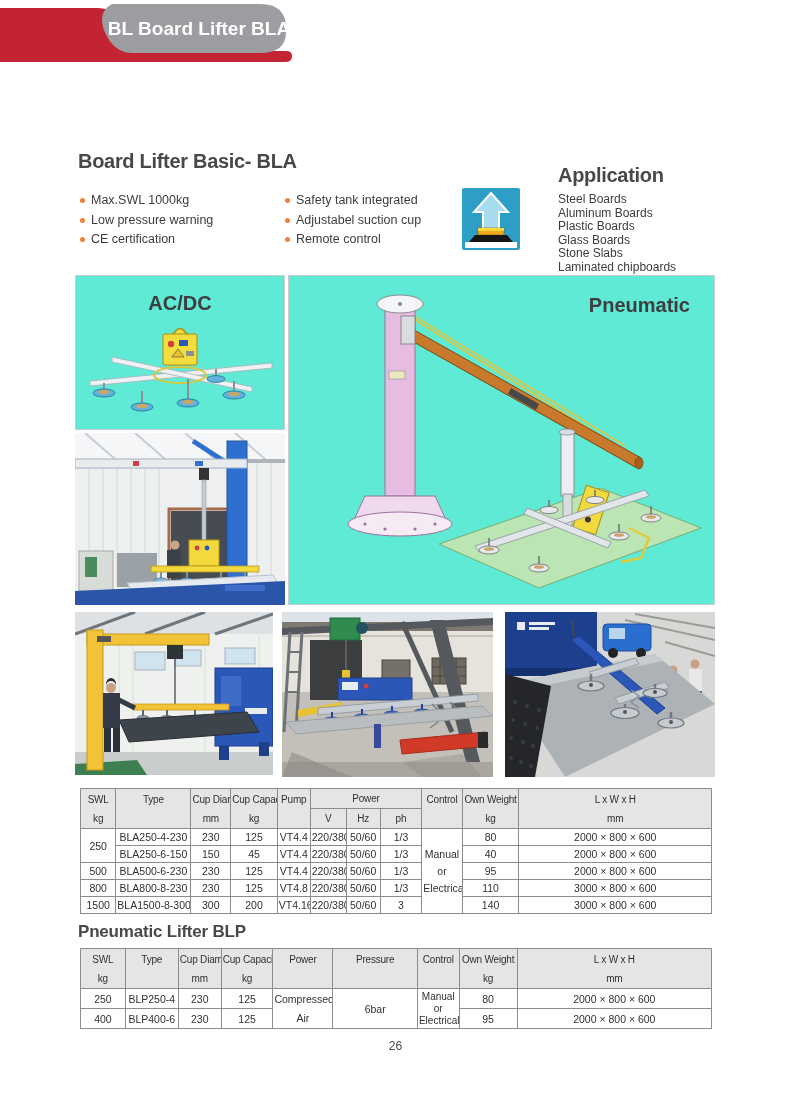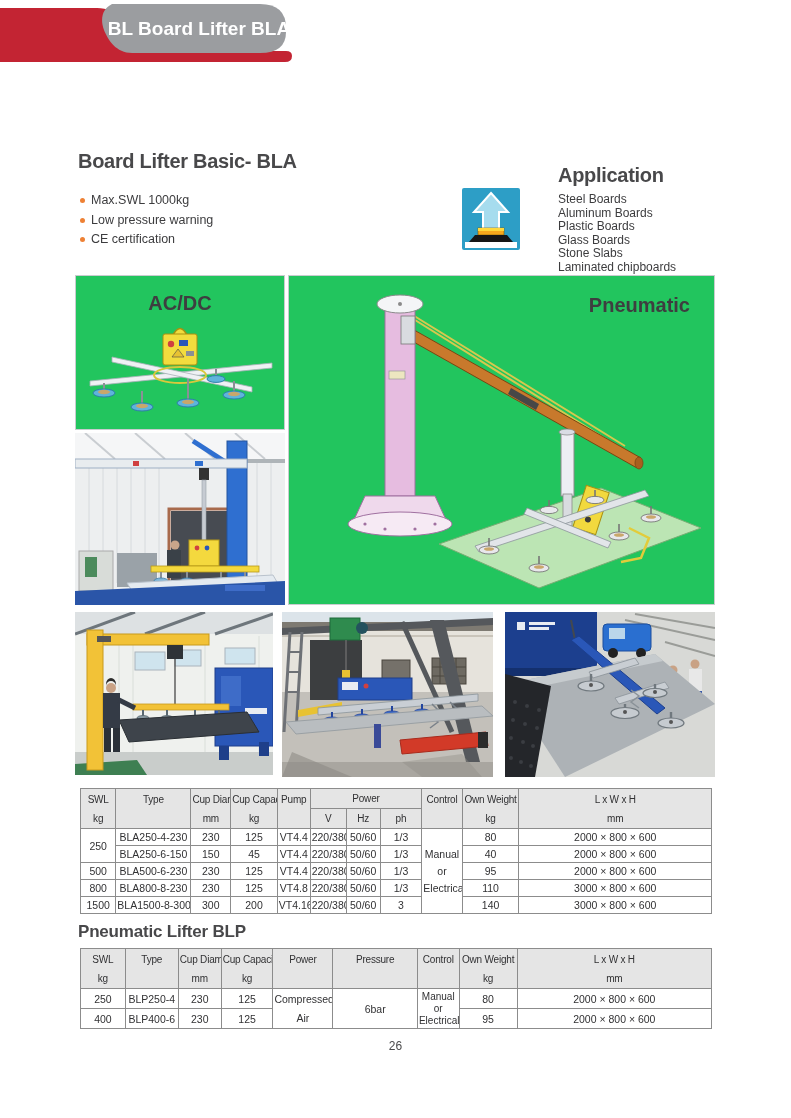--- a/index.html
+++ b/index.html
@@ -20,21 +20,21 @@
   .dot { width:5px; height:5px; border-radius:50%; background:#ee8135; margin:7px 6px 0 0; flex:0 0 auto; }
 
   .lift-icon { position:absolute; left:462px; top:188px; width:58px; height:62px; }
 
   .application { position:absolute; left:558px; top:164px; width:170px; }
   .application .app-title { font-size:20px; font-weight:bold; color:#48484a; letter-spacing:-0.3px; margin-bottom:6px; }
   .application ul { list-style:none; }
   .application li { font-size:12px; line-height:13.5px; color:#3c3c3e; }
 
   
-  .panel { position:absolute; background:#22c55e; border:1px solid #c9cccf; }
+  .panel { position:absolute; background:#5eead4; border:1px solid #c9cccf; }
   .panel-acdc { left:75px; top:275px; width:210px; height:155px; }
   .panel-acdc .panel-title { text-align:center; font-size:20px; font-weight:bold; color:#3e3e40; margin-top:16px; }
   .panel-pneu { left:288px; top:275px; width:427px; height:330px; }
   .panel-pneu .panel-title { position:absolute; right:24px; top:18px; font-size:20px; font-weight:bold; color:#3e3e40; }
   .panel svg.illu { position:absolute; left:0; bottom:0; }
 
   
   .photo { position:absolute; overflow:hidden; }
   .photo svg { display:block; }
   .photo-left  { left:75px;  top:433px; width:210px; height:172px; }
@@ -84,20 +84,34 @@
       <span class="dot"></span>
       <span>Max.SWL 1000kg</span>
       </li>
     <li class="feature-item">
       <span class="dot"></span>
       <span>Low pressure warning</span>
       </li>
     <li class="feature-item">
       <span class="dot"></span>
       <span>CE certification</span>
+      </li>
+  </ul>
+  <ul class="feature-col c2">
+    <li class="feature-item">
+      <span class="dot"></span>
+      <span>Safety tank integrated</span>
+      </li>
+    <li class="feature-item">
+      <span class="dot"></span>
+      <span>Adjustabel suction cup</span>
+      </li>
+    <li class="feature-item">
+      <span class="dot"></span>
+      <span>Remote control</span>
       </li>
   </ul>
 
   <svg class="lift-icon" viewBox="0 0 58 62">
     <rect x="0" y="0" width="58" height="62" rx="2" fill="#2d9ec6"></rect>
     <polygon points="29,5 46,24 37,24 37,41 21,41 21,24 12,24" fill="#a6dcee" stroke="#ffffff" stroke-width="2"></polygon>
     <rect x="16" y="40" width="26" height="7" fill="#f7a81d" stroke="#7a5a00" stroke-width="0.6"></rect>
     <rect x="16" y="40" width="26" height="3" fill="#ffd83b"></rect>
     <polygon points="13,47 45,47 51,54 7,54" fill="#161616"></polygon>
     <rect x="3" y="54" width="52" height="6" fill="#ffffff"></rect>

